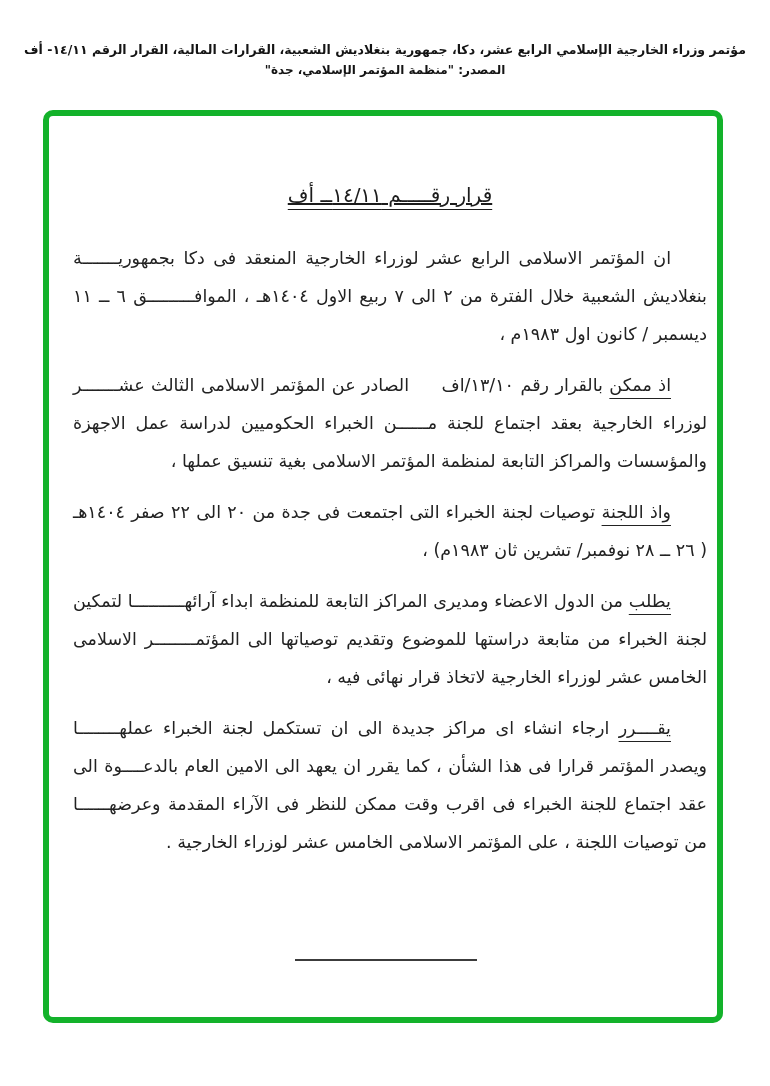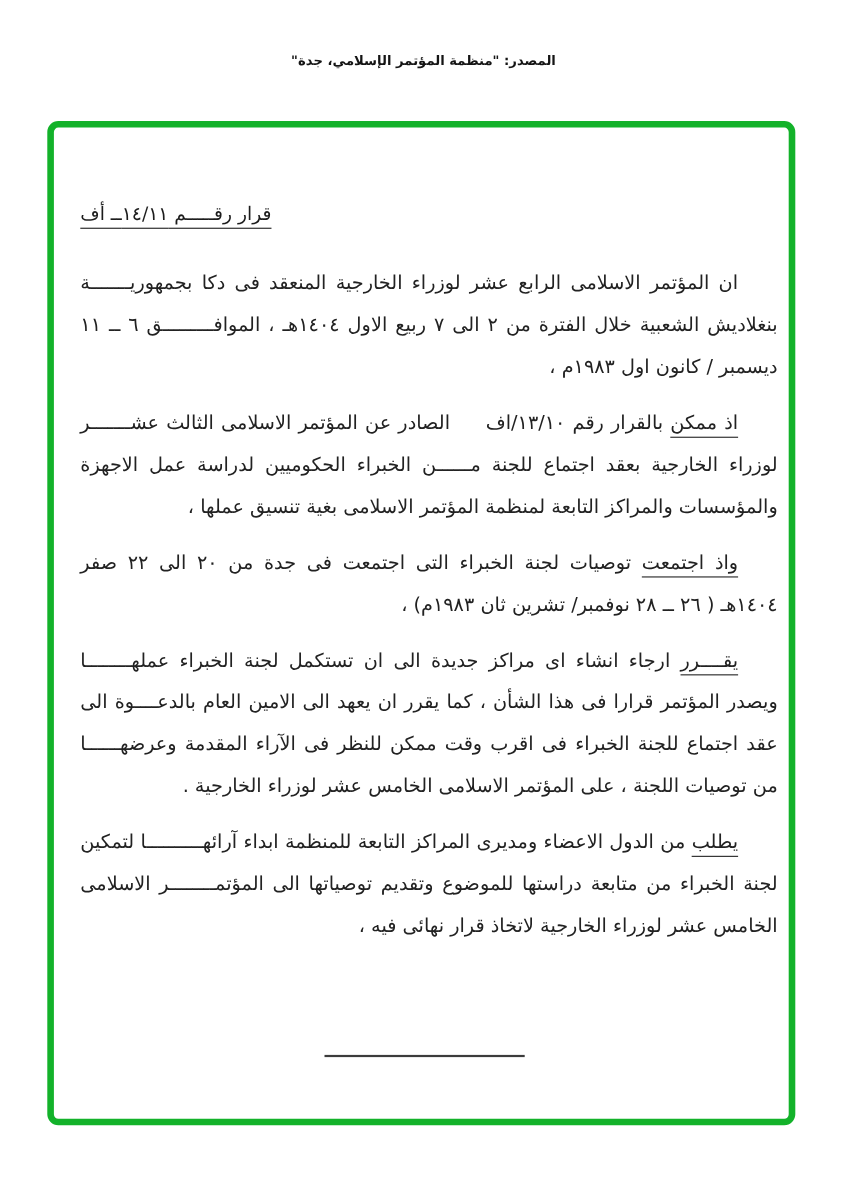--- a/index.html
+++ b/index.html
@@ -24,62 +24,63 @@
     border: 6px solid #13b22a; border-radius: 10px;
     box-sizing: border-box;
     background: transparent;
   }
   .doc {
     position: absolute; right: 63px; top: 176px; width: 634px;
     direction: rtl; text-align: justify;
     font-size: 17.5px; line-height: 38px; color: #222222;
   }
   .title {
-    text-align: left; font-size: 17px; line-height: 39px;
-    margin-bottom: 24px; color: #1c1c1c;
+    text-align: center; font-size: 20px; line-height: 39px;
+    margin-bottom: 24px; color: #1c1c1c; text-decoration: underline;
   }
   .u {
     text-decoration: underline;
     text-underline-offset: 7px;
     text-decoration-thickness: 1.2px;
   }
   .para { margin-bottom: 13px; text-indent: 36px; }
   .rule {
     position: absolute; left: 295px; top: 959px;
     width: 182px; height: 2px; background: #3c3c3c;
   }
 </style>
 </head>
 <body>
 
 <div class="hdr">
+  <div>مؤتمر وزراء الخارجية الإسلامي الرابع عشر، دكا، جمهورية بنغلاديش الشعبية، القرارات المالية، القرار الرقم ١٤/١١- أف</div>
   <div class="l2">المصدر:  "منظمة المؤتمر الإسلامي، جدة"</div>
 </div>
 
 <div class="box" style="border-color: rgb(19, 178, 42);"></div>
 
 <div class="doc" style="color: rgb(34, 34, 34);">
   <div class="title">
     <div class="u">قرار رقـــــم ١٤/١١ــ أف</div>
   </div>
 
   <div class="para">
     <span></span><span>ان المؤتمر الاسلامى الرابع عشر لوزراء الخارجية المنعقد فى دكا بجمهوريـــــــة بنغلاديش الشعبية خلال الفترة من ٢ الى ٧ ربيع الاول ١٤٠٤هـ ، الموافـــــــــق ٦ ــ ١١ ديسمبر / كانون اول ١٩٨٣م ،</span>
   </div>
 
   <div class="para">
     <span class="u">اذ ممكن</span><span> بالقرار رقم ١٣/١٠/اف&nbsp;&nbsp;&nbsp;&nbsp; الصادر عن المؤتمر الاسلامى الثالث عشـــــــر لوزراء الخارجية بعقد اجتماع للجنة مــــــن الخبراء الحكوميين لدراسة عمل الاجهزة والمؤسسات والمراكز التابعة لمنظمة المؤتمر الاسلامى بغية تنسيق عملها ،</span>
   </div>
 
   <div class="para">
-    <span class="u">واذ اجتمعت</span><span> توصيات لجنة الخبراء التى اجتمعت فى جدة من ٢٠ الى ٢٢ صفر ١٤٠٤هـ ( ٢٦ ــ ٢٨ نوفمبر/ تشرين ثان ١٩٨٣م)   ،</span>
+    <span class="u">واذ اللجنة</span><span> توصيات لجنة الخبراء التى اجتمعت فى جدة من ٢٠ الى ٢٢ صفر ١٤٠٤هـ ( ٢٦ ــ ٢٨ نوفمبر/ تشرين ثان ١٩٨٣م)   ،</span>
+  </div>
+
+  <div class="para">
+    <span class="u">يطلب</span><span> من الدول الاعضاء ومديرى المراكز التابعة للمنظمة ابداء آرائهــــــــــا لتمكين لجنة الخبراء من متابعة دراستها للموضوع وتقديم توصياتها الى المؤتمــــــــر الاسلامى الخامس عشر لوزراء الخارجية لاتخاذ قرار نهائى فيه ،</span>
   </div>
 
   <div class="para">
     <span class="u">يقــــرر</span><span> ارجاء انشاء اى مراكز جديدة الى ان تستكمل لجنة الخبراء عملهــــــــا ويصدر المؤتمر قرارا فى هذا الشأن ، كما يقرر ان يعهد الى الامين العام بالدعــــوة الى عقد اجتماع للجنة الخبراء فى اقرب وقت ممكن للنظر فى الآراء المقدمة وعرضهــــــا من توصيات اللجنة ، على المؤتمر الاسلامى الخامس عشر لوزراء الخارجية .</span>
-  </div>
-
-  <div class="para">
-    <span class="u">يطلب</span><span> من الدول الاعضاء ومديرى المراكز التابعة للمنظمة ابداء آرائهــــــــــا لتمكين لجنة الخبراء من متابعة دراستها للموضوع وتقديم توصياتها الى المؤتمــــــــر الاسلامى الخامس عشر لوزراء الخارجية لاتخاذ قرار نهائى فيه ،</span>
   </div>
 </div>
 
 <div class="rule"></div>
 
 </body></html>

